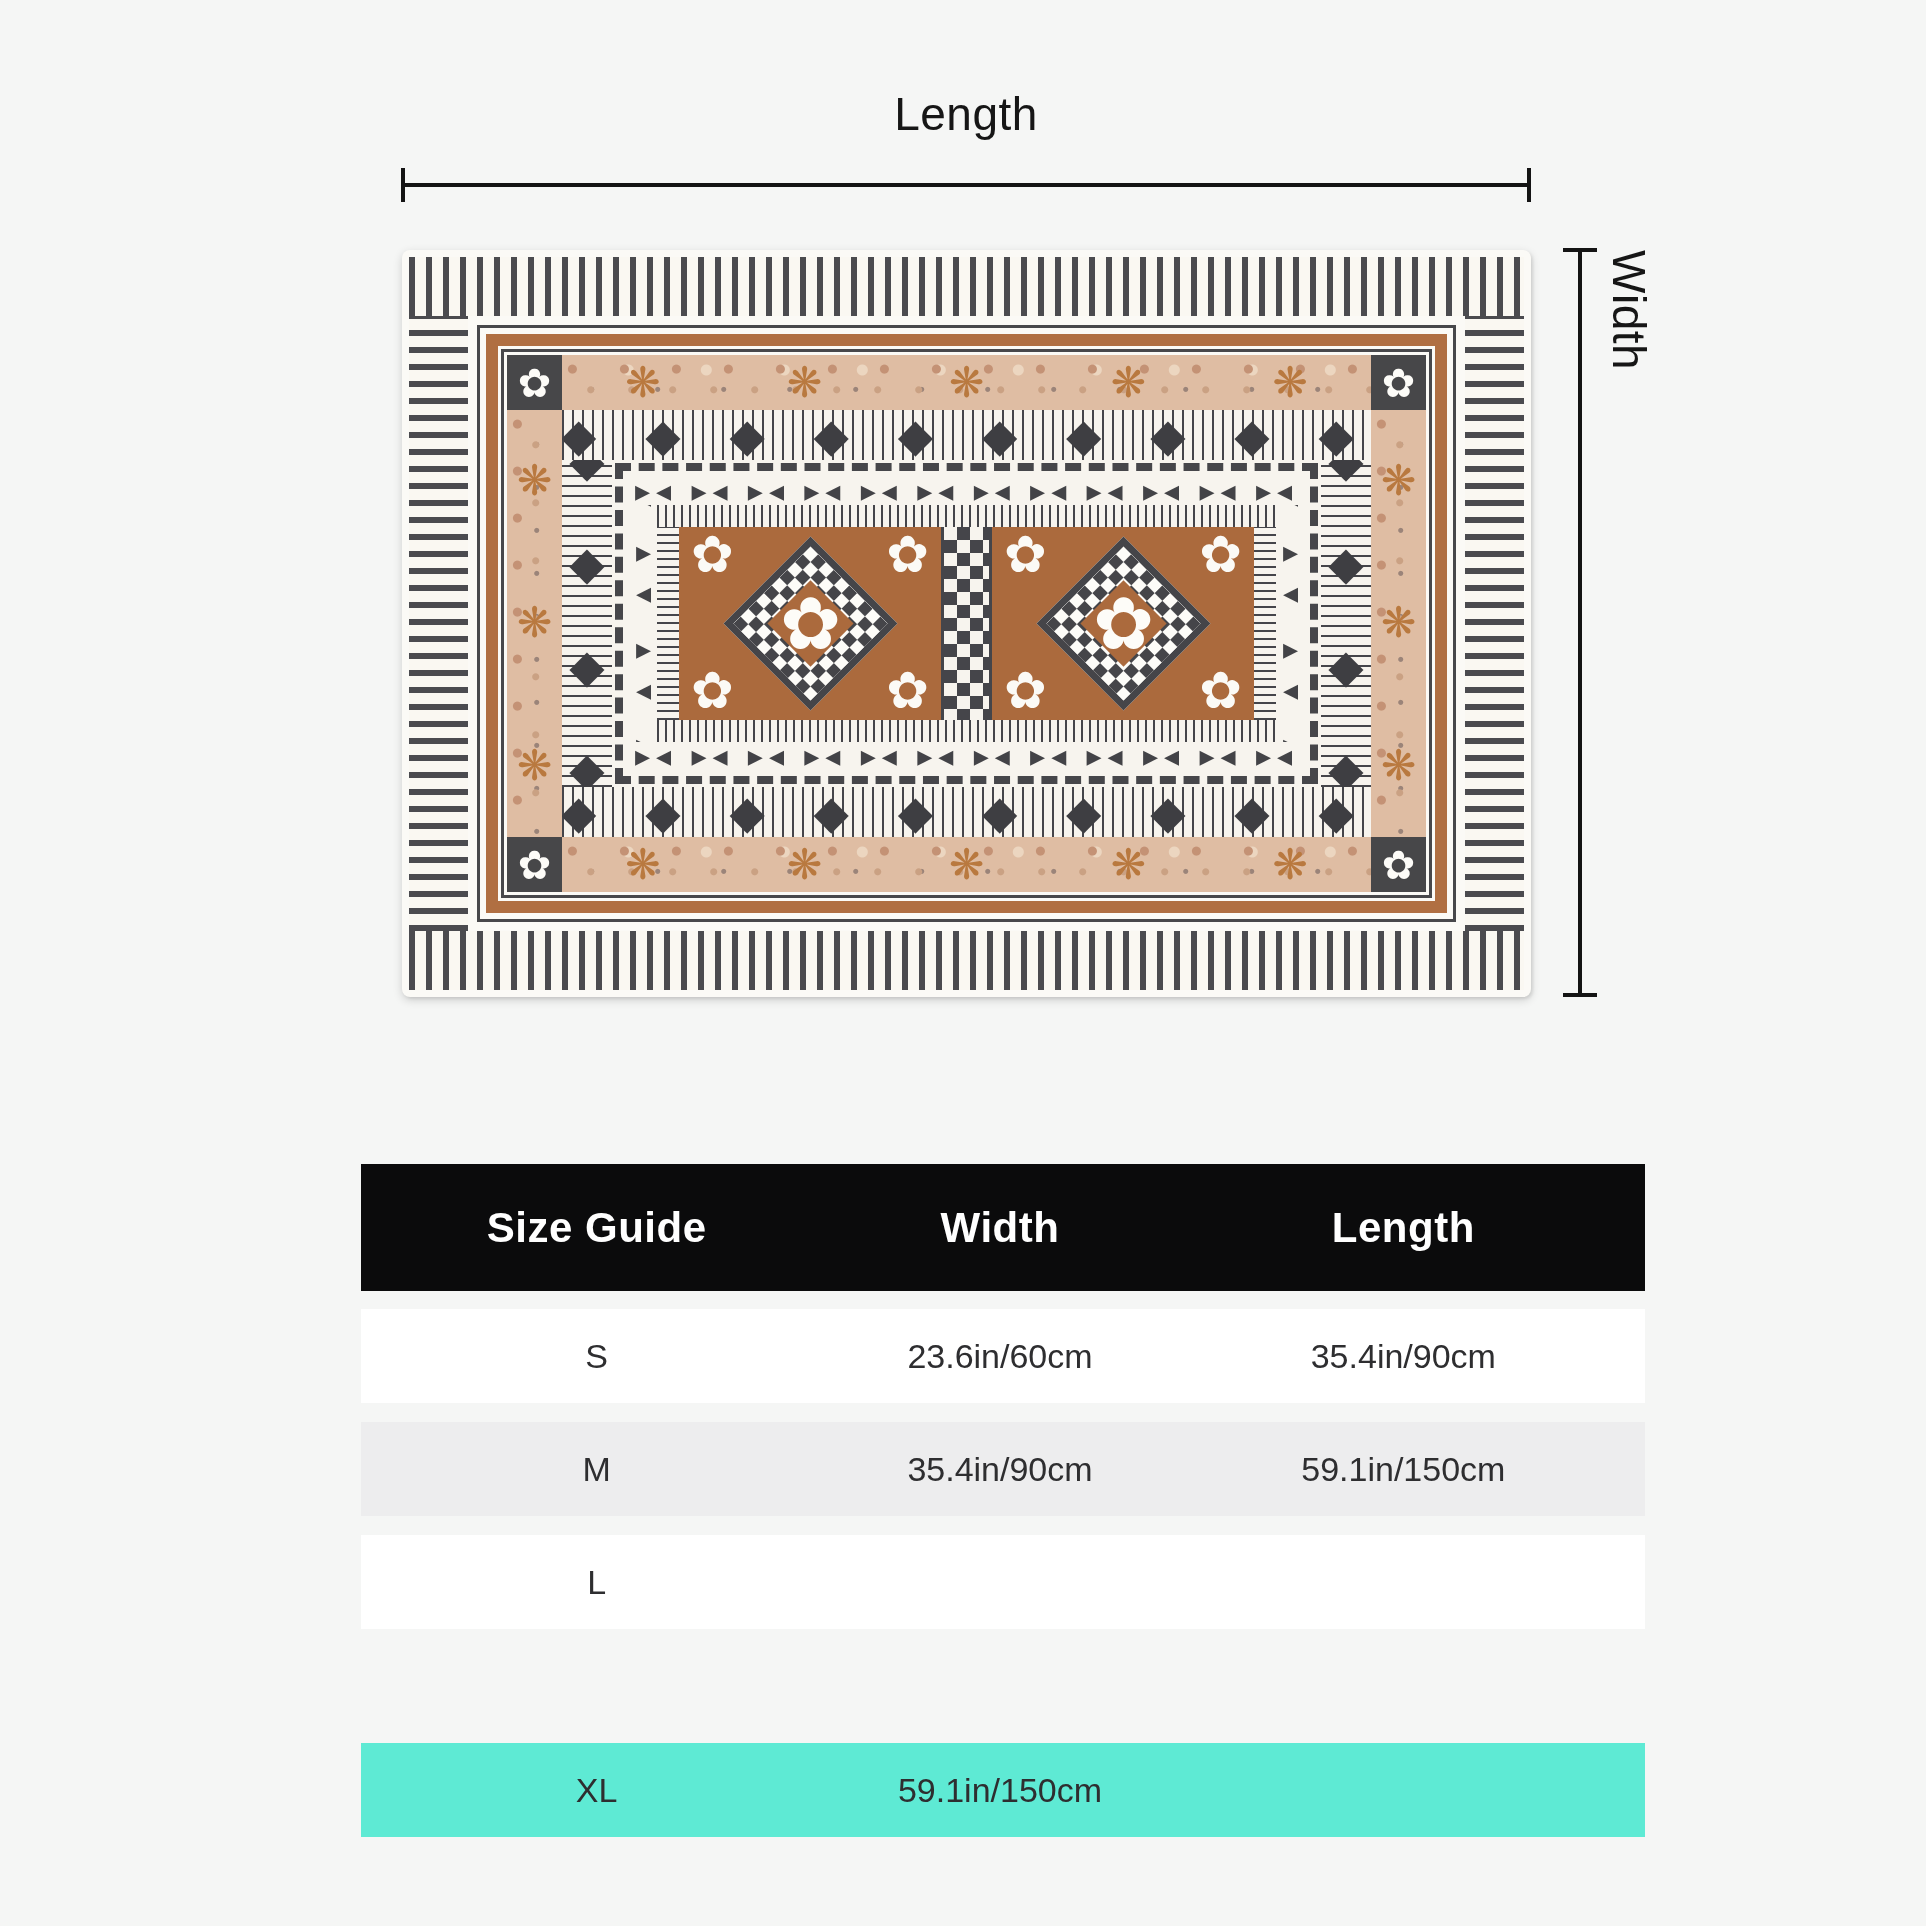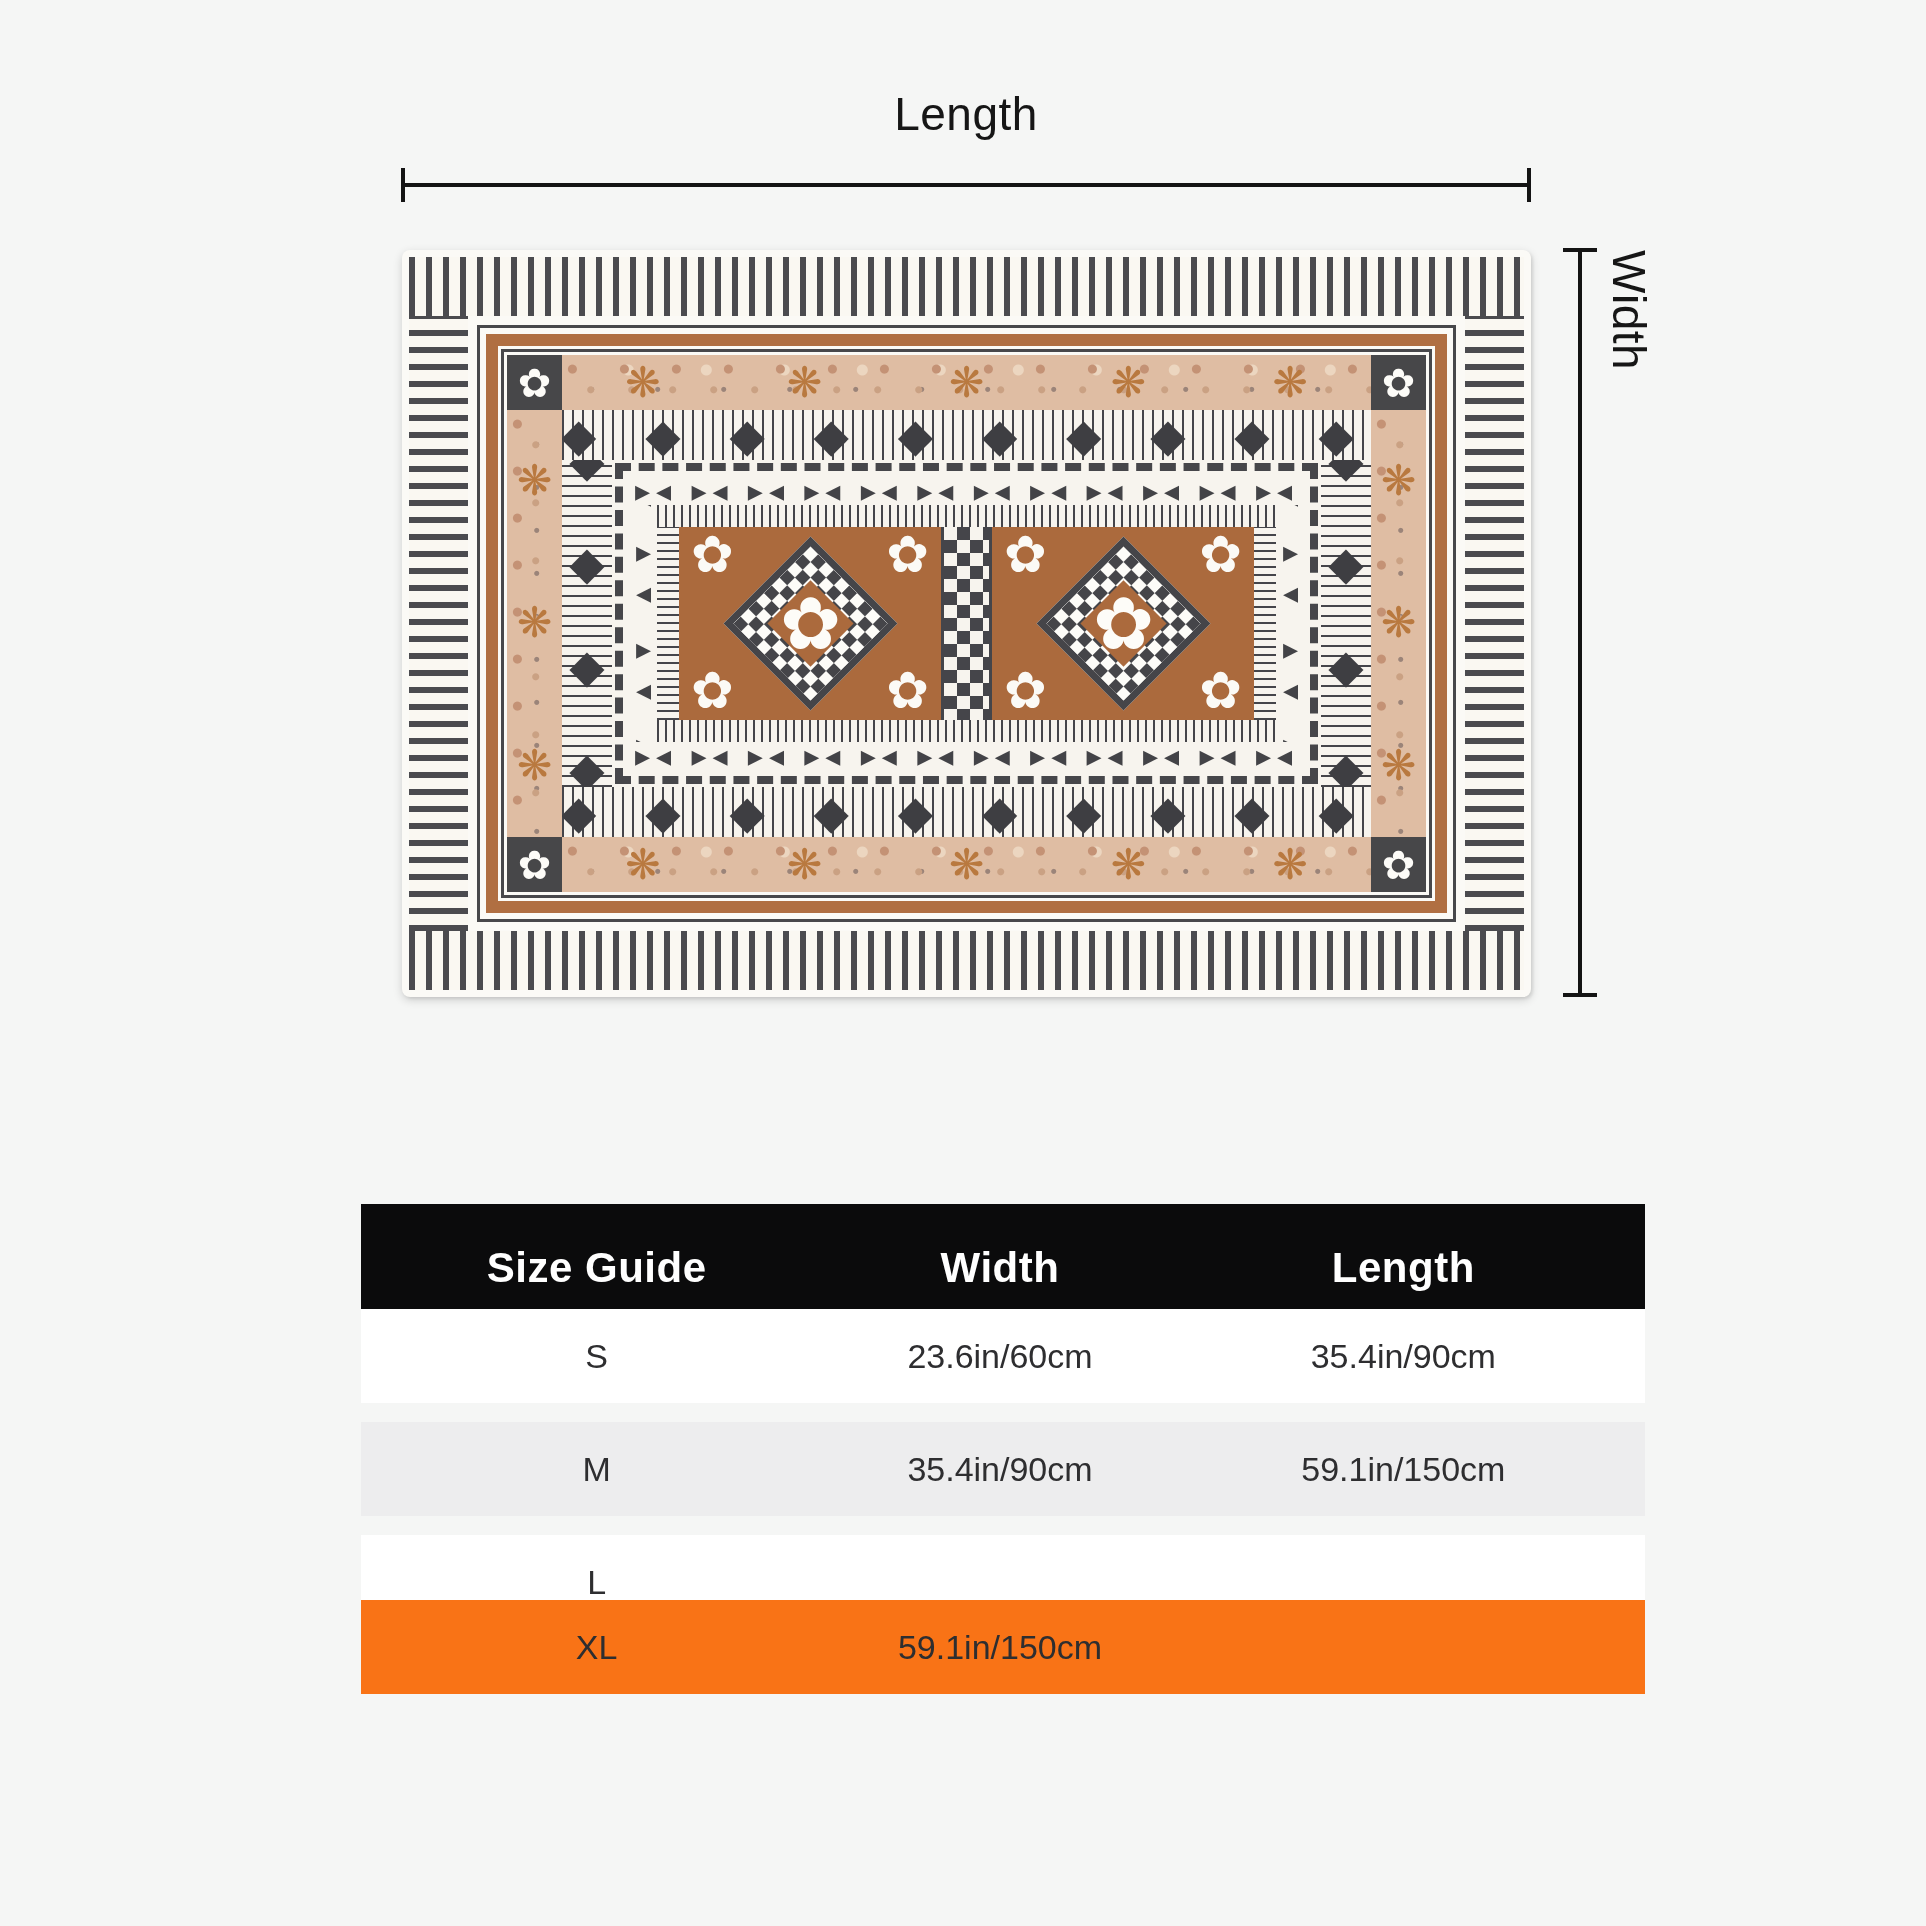--- a/index.html
+++ b/index.html
@@ -129,31 +129,31 @@
     display:flex;align-items:center;justify-content:center;}
   .med-flower{transform:rotate(-45deg);color:#fdfcf8;font-size:73px;line-height:1;}
   .pf{position:absolute;color:#fbfaf6;font-size:51px;line-height:1;}
   .pf.tl{top:2px;left:12px;} .pf.tr{top:2px;right:12px;}
   .pf.bl{bottom:4px;left:12px;} .pf.br{bottom:4px;right:12px;}
 
   
   .tbl-grid{display:grid;grid-template-columns:1fr 1fr 1fr;align-items:center;
     padding:0 40px 0 34px;text-align:center;}
   .tbl-header{
-    position:absolute;left:361px;top:1204px;width:1210px;height:127px;
+    position:absolute;left:361px;top:1164px;width:1210px;height:127px;
     background:#0b0b0c;color:#ffffff;font-size:42px;font-weight:700;letter-spacing:0.5px;
   }
   .tbl-row{
     position:absolute;left:361px;width:1210px;height:94px;
     color:#2e2e30;font-size:34px;
   }
   .row-0{top:1309px;background:#ffffff;}
   .row-1{top:1422px;background:#ededee;}
   .row-2{top:1535px;background:#ffffff;}
-  .row-3{top:1600px;background:#f97316;}
+  .row-3{top:1743px;background:#5eead4;}
 </style>
 </head>
 <body>
 
 <div class="dim-label" id="length-label">Length</div>
 <div class="measure-line-h">
   <div class="cap start"></div>
   <div class="cap end"></div>
 </div>
 

